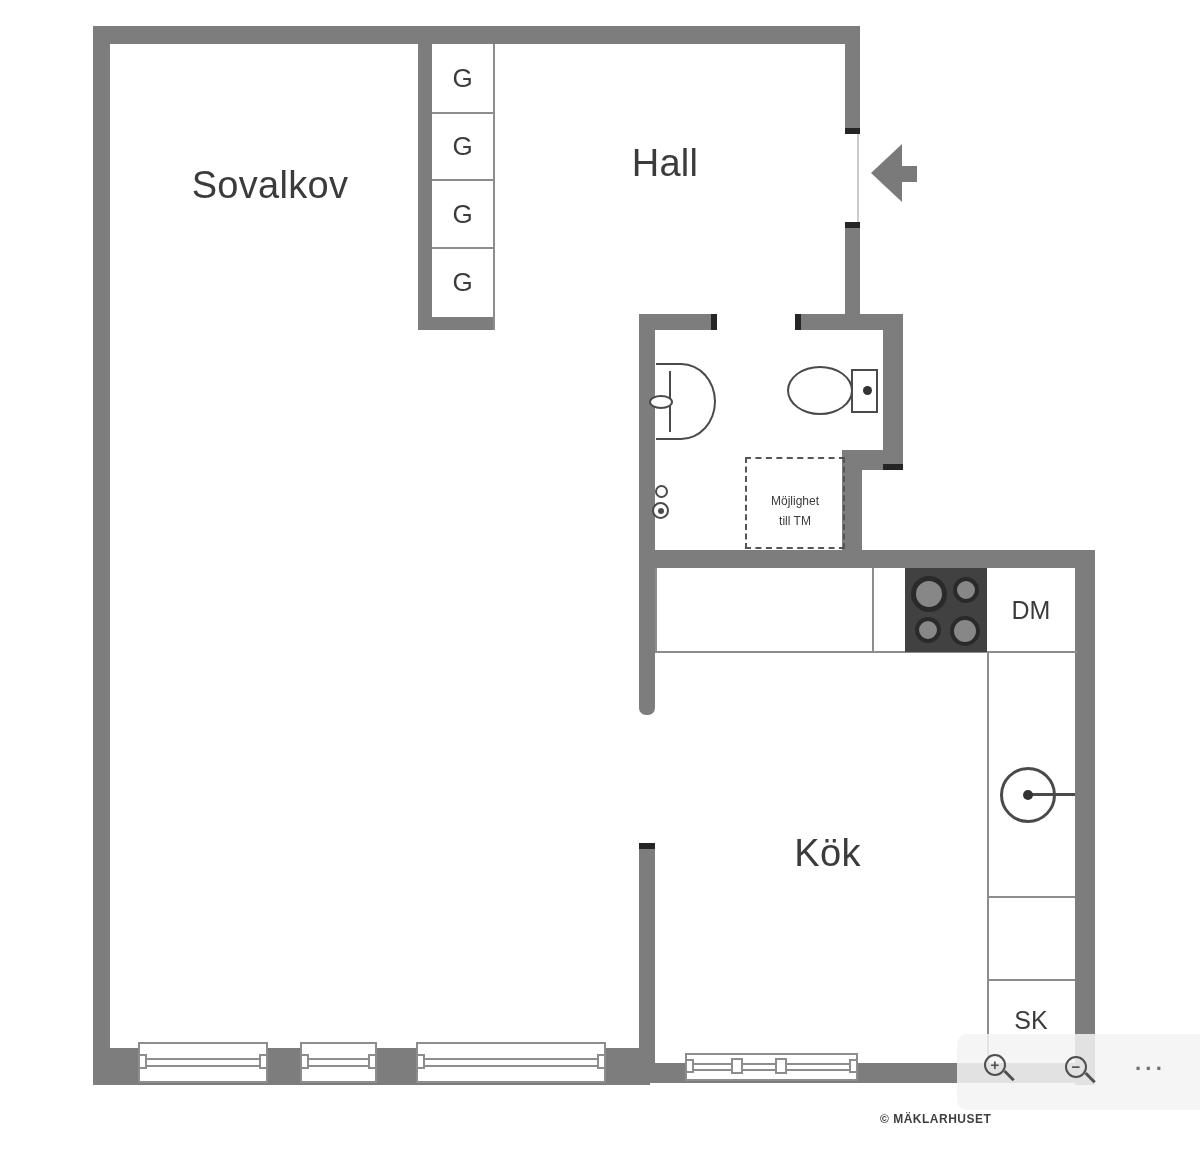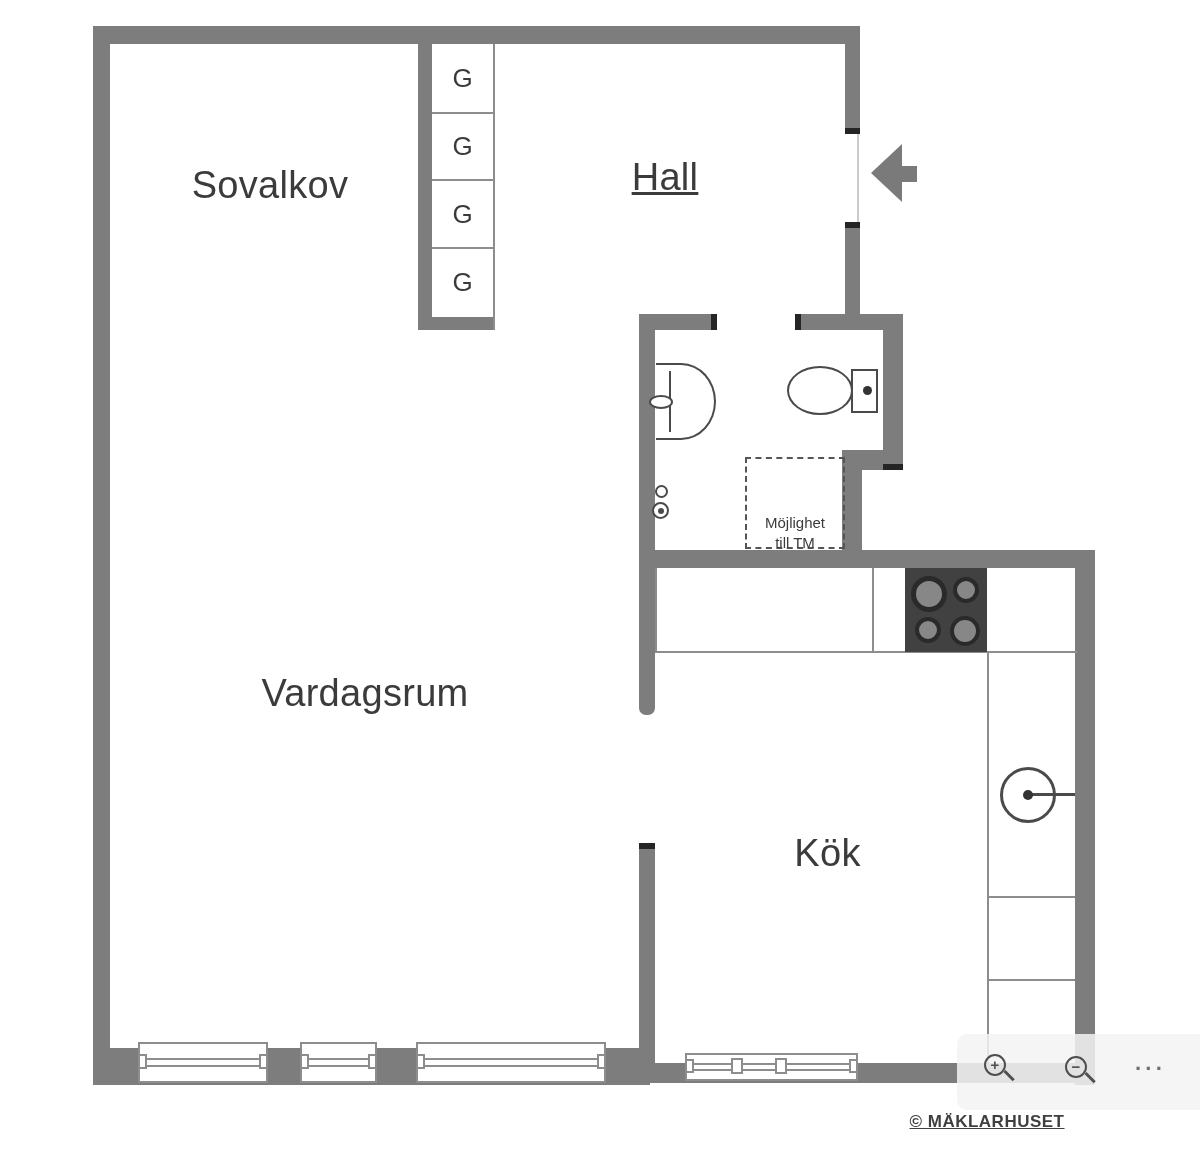--- a/index.html
+++ b/index.html
@@ -81,21 +81,21 @@
   <div class="fixture" style="left:649px;top:395px;width:24px;height:14px;border-radius:50%;"></div>
   <div class="fixture" style="left:655px;top:485px;width:13px;height:13px;border-radius:50%;"></div>
   <div class="fixture" style="left:652px;top:502px;width:17px;height:17px;border-radius:50%;"></div>
   <div style="position:absolute;left:658px;top:508px;width:6px;height:6px;border-radius:50%;background:var(--fixture);"></div>
 
   <div class="fixture" style="left:787px;top:366px;width:66px;height:49px;border-radius:50%;"></div>
   <div class="fixture" style="left:851px;top:369px;width:27px;height:44px;"></div>
   <div style="position:absolute;left:863px;top:386px;width:9px;height:9px;border-radius:50%;background:#333;"></div>
 
   <div style="position:absolute;left:745px;top:457px;width:100px;height:92px;border:2px dashed #555;box-sizing:border-box;">
-    <div style="position:absolute;left:0;top:32px;width:100%;text-align:center;font-size:15px;line-height:20px;color:var(--text);margin-top:22px;">
+    <div style="position:absolute;left:0;top:32px;width:100%;text-align:center;font-size:12px;line-height:20px;color:var(--text);">
       <div>Möjlighet</div>
       <div>till TM</div>
     </div>
   </div>
 
   <div class="tline" style="left:655px;top:568px;width:2px;height:85px;"></div>
   <div class="tline" style="left:655px;top:651px;width:422px;height:2px;"></div>
   <div class="tline" style="left:872px;top:568px;width:2px;height:84px;"></div>
   <div class="tline" style="left:987px;top:651px;width:2px;height:412px;"></div>
   <div class="tline" style="left:987px;top:896px;width:88px;height:2px;"></div>
@@ -105,20 +105,22 @@
     <div class="burner" style="left:6px;top:8px;width:36px;height:36px;"></div>
     <div class="burner" style="left:48px;top:9px;width:26px;height:26px;border-width:4px;"></div>
     <div class="burner" style="left:10px;top:49px;width:26px;height:26px;border-width:4px;"></div>
     <div class="burner" style="left:45px;top:48px;width:30px;height:30px;border-width:4px;"></div>
   </div>
 
   <div class="fixture" style="left:1000px;top:767px;width:56px;height:56px;border-radius:50%;border-width:3px;"></div>
   <div style="position:absolute;left:1028px;top:793px;width:47px;height:3px;background:var(--fixture);"></div>
   <div style="position:absolute;left:1023px;top:790px;width:10px;height:10px;border-radius:50%;background:#333;"></div>
 
+  <div class="cell-label" style="left:987px;top:568px;width:88px;height:84px;font-size:25px;">DM</div>
+  <div class="cell-label" style="left:987px;top:981px;width:88px;height:78px;font-size:25px;">SK</div>
 
   <div class="window" style="left:138px;top:1042px;width:130px;height:41px;">
     <div class="wmid" style="top:14px;"></div>
     <div class="wmid" style="top:21px;"></div>
     <div class="wtab" style="left:-2px;top:10px;"></div>
     <div class="wtab" style="right:-2px;top:10px;"></div>
   </div>
   <div class="window" style="left:300px;top:1042px;width:77px;height:41px;">
     <div class="wmid" style="top:14px;"></div>
     <div class="wmid" style="top:21px;"></div>
@@ -134,31 +136,30 @@
   <div class="window" style="left:685px;top:1053px;width:173px;height:28px;">
     <div class="wmid" style="top:8px;"></div>
     <div class="wmid" style="top:14px;"></div>
     <div class="wtab" style="left:-2px;top:4px;height:14px;"></div>
     <div class="wtab" style="right:-2px;top:4px;height:14px;"></div>
     <div class="wtab" style="left:44px;top:3px;width:12px;height:16px;"></div>
     <div class="wtab" style="left:88px;top:3px;width:12px;height:16px;"></div>
   </div>
 
   <div class="room-label" style="left:160px;top:164px;width:220px;">Sovalkov</div>
-  <div class="room-label" style="left:600px;top:156px;width:130px;text-decoration:underline;">Hall</div>
-  <div class="room-label" style="left:240px;top:672px;width:250px;">Vardagsrum</div>
+  <div class="room-label" style="left:600px;top:142px;width:130px;">Hall</div>
   <div class="room-label" style="left:765px;top:832px;width:125px;">Kök</div>
 
   <div class="overlay">
     <div class="magbtn" style="left:27px;top:20px;">
       <div class="maglens">+</div>
       <div class="maghandle"></div>
     </div>
     <div class="magbtn" style="left:108px;top:22px;">
       <div class="maglens">−</div>
       <div class="maghandle"></div>
     </div>
     <div class="dots" style="left:178px;top:22px;">···</div>
   </div>
 
-  <div class="footer-text" style="left:880px;top:1112px;width:214px;text-align:center;font-size:17px;font-weight:600;letter-spacing:.5px;color:#3f3f3f;text-decoration:underline;">© MÄKLARHUSET</div>
+  <div class="footer-text" style="left:880px;top:1112px;width:214px;text-align:left;font-size:12px;font-weight:600;letter-spacing:.5px;color:#3f3f3f;">© MÄKLARHUSET</div>
 
 </div>
 
 </body></html>

